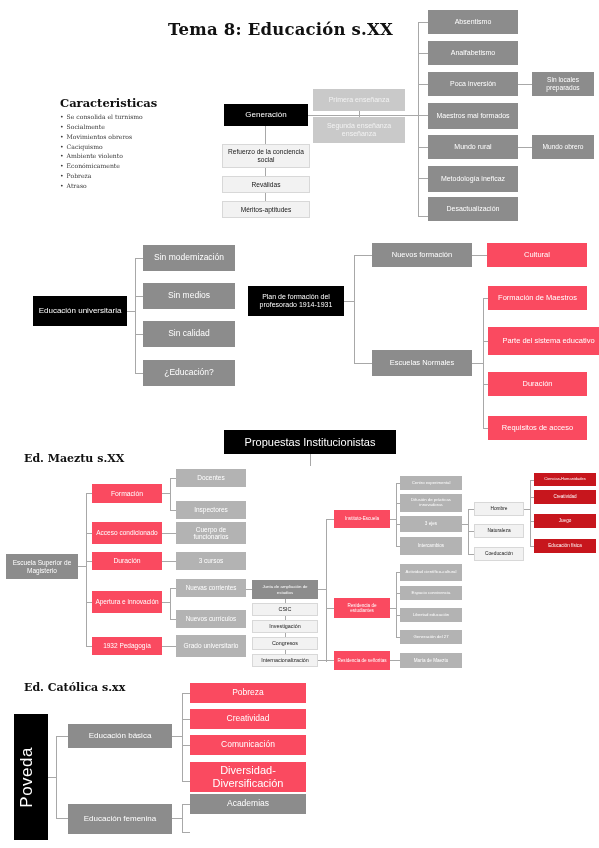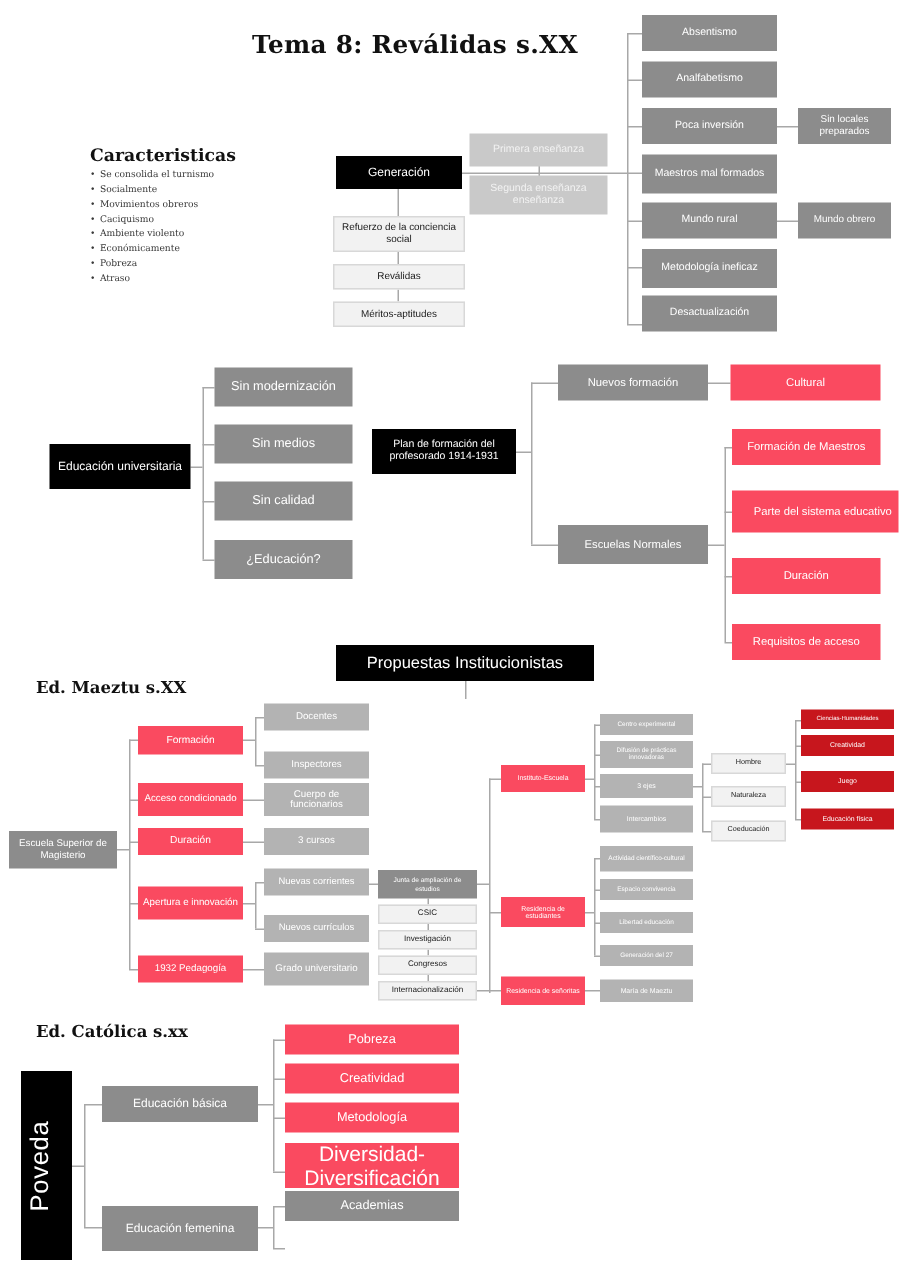--- a/index.html
+++ b/index.html
@@ -57,21 +57,21 @@
   .vert span{
     writing-mode:vertical-rl;transform:rotate(180deg);
     letter-spacing:.5px;
   }
 </style>
 </head>
 <body>
 
 <div id="canvas">
 
-  <div class="heading" style="left:168px;top:20px;font-size:16.5px;letter-spacing:.2px;">Tema 8: Reválidas s.XX</div>
+  <div class="heading" style="left:168px;top:20px;font-size:16.5px;letter-spacing:.2px;">Tema 8: Educación s.XX</div>
 
   <div id="caracteristicas" style="left:60px;top:96px;">
     <div class="c-title">Caracteristicas</div>
     <ul>
       <li>Se consolida el turnismo</li>
       <li>Socialmente</li>
       <li>Movimientos obreros</li>
       <li>Caciquismo</li>
       <li>Ambiente violento</li>
       <li>Económicamente</li>
@@ -418,24 +418,24 @@
   <div class="ln lnh" style="left:182px;top:693px;width:8px;"></div>
   <div class="node n-red" style="left:190px;top:683px;width:116px;height:20px;font-size:8.5px;">
     <span>Pobreza</span>
   </div>
   <div class="ln lnh" style="left:182px;top:719px;width:8px;"></div>
   <div class="node n-red" style="left:190px;top:709px;width:116px;height:20px;font-size:8.5px;">
     <span>Creatividad</span>
   </div>
   <div class="ln lnh" style="left:182px;top:745px;width:8px;"></div>
   <div class="node n-red" style="left:190px;top:735px;width:116px;height:20px;font-size:8.5px;">
-    <span>Metodología</span>
+    <span>Comunicación</span>
   </div>
   <div class="ln lnh" style="left:182px;top:781px;width:8px;"></div>
-  <div class="node n-red" style="left:190px;top:762px;width:116px;height:30px;font-size:14px;">
+  <div class="node n-red" style="left:190px;top:762px;width:116px;height:30px;font-size:11px;">
     <span>Diversidad-Diversificación</span>
   </div>
 
   <div class="ln lnh" style="left:56px;top:818px;width:12px;"></div>
   <div class="node n-gray" style="left:68px;top:804px;width:104px;height:30px;font-size:8px;">
     <span>Educación femenina</span>
   </div>
   <div class="ln lnh" style="left:172px;top:818px;width:10px;"></div>
   <div class="ln lnv" style="left:182px;top:804px;height:28px;"></div>
   <div class="ln lnh" style="left:182px;top:804px;width:8px;"></div>

